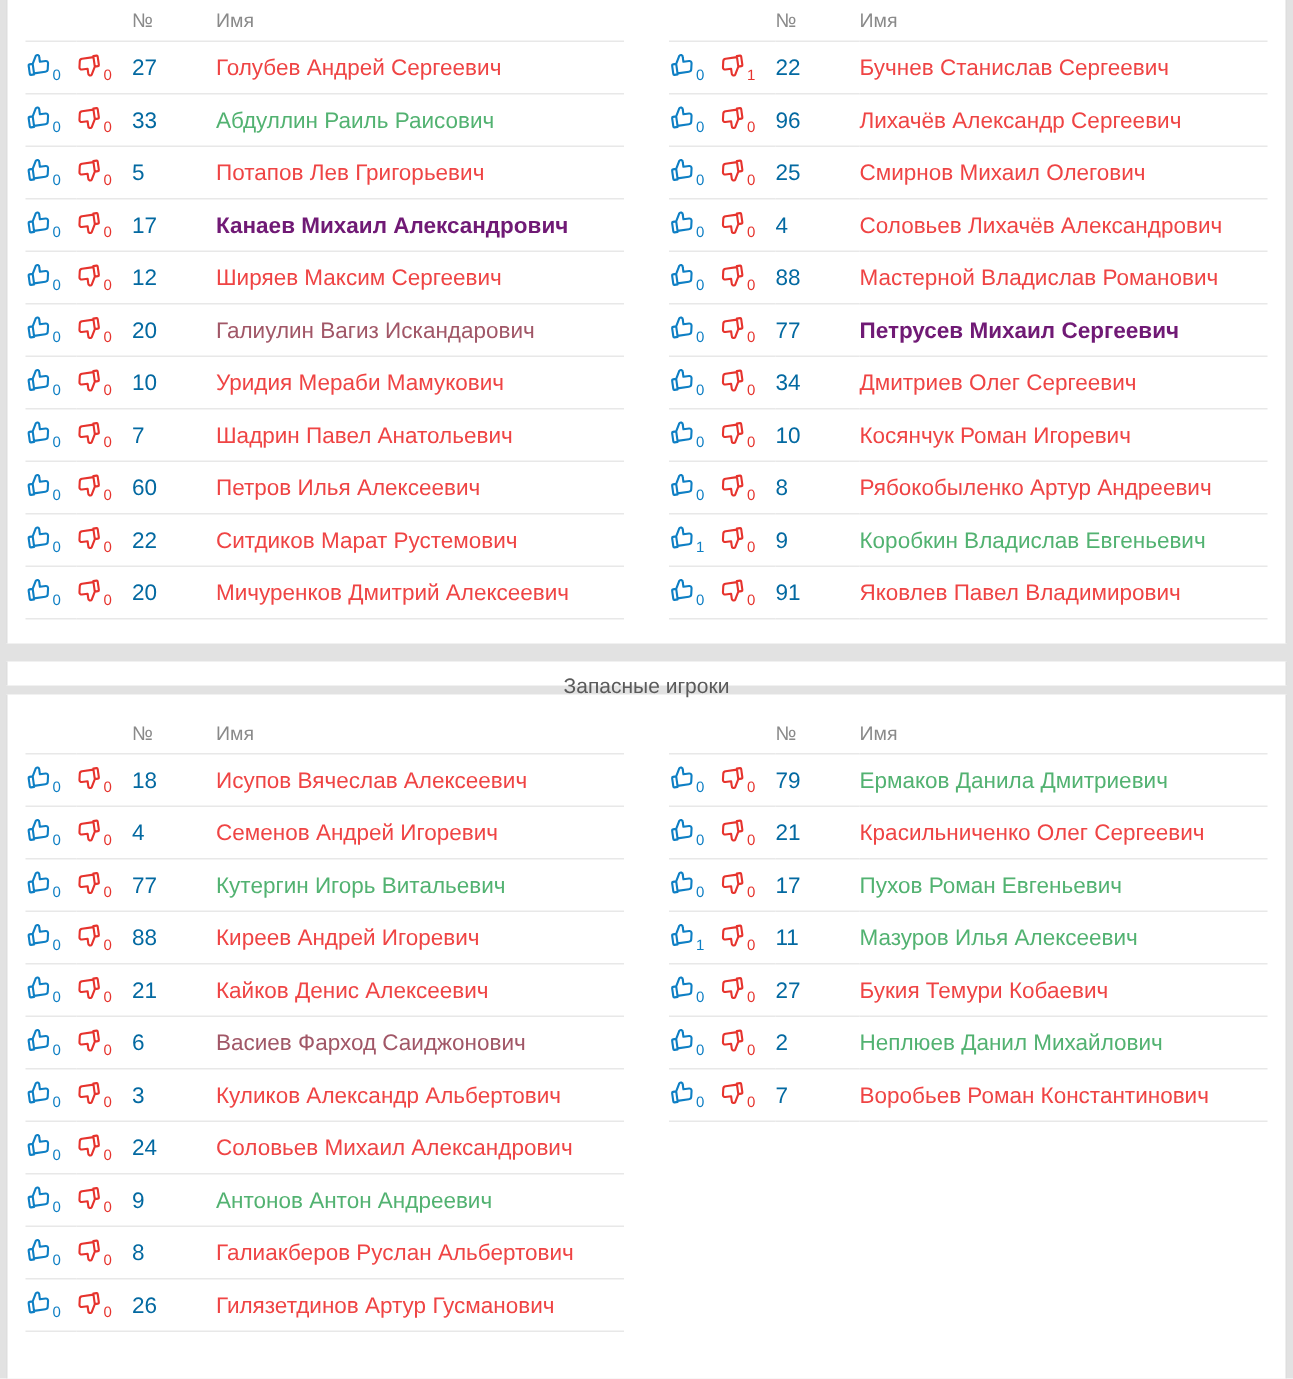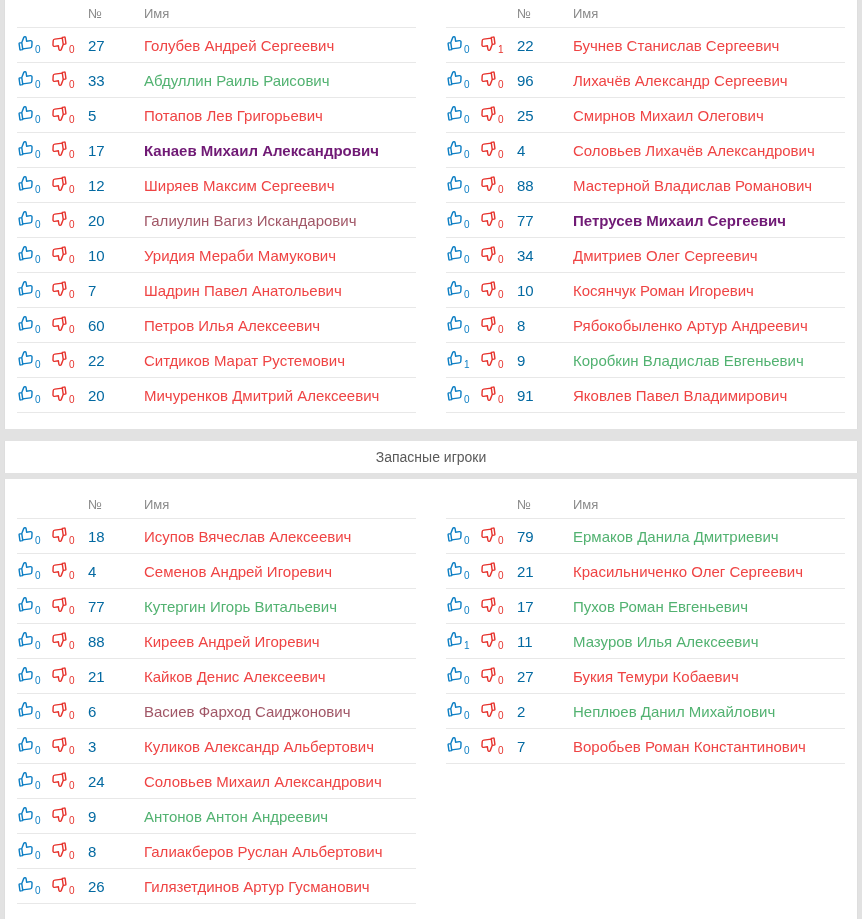--- a/index.html
+++ b/index.html
@@ -14,21 +14,21 @@
     margin:0 4px;
     border-left:1px solid #dedede;
     border-right:1px solid #dedede;
   }
   .roster-card{padding:0 12px;}
   .roster-card.top{padding-bottom:16px;}
   .roster-card.bottom{padding-top:12px;padding-bottom:20px;min-height:440px;}
   .gap{height:12px;}
   .gap.small{height:6px;}
   .band{
-    height:32px;line-height:32px;text-align:center;
+    height:16px;line-height:32px;text-align:center;
     color:#5a5a5a;font-size:14px;
   }
   .cols{display:flex;justify-content:space-between;}
   .col{width:calc(50% - 15px);}
   table.roster{
     width:100%;border-collapse:collapse;table-layout:fixed;
     font-size:15px;color:#404040;
   }
   table.roster th{
     height:27px;font-weight:normal;font-size:13px;color:#8a8a8a;

